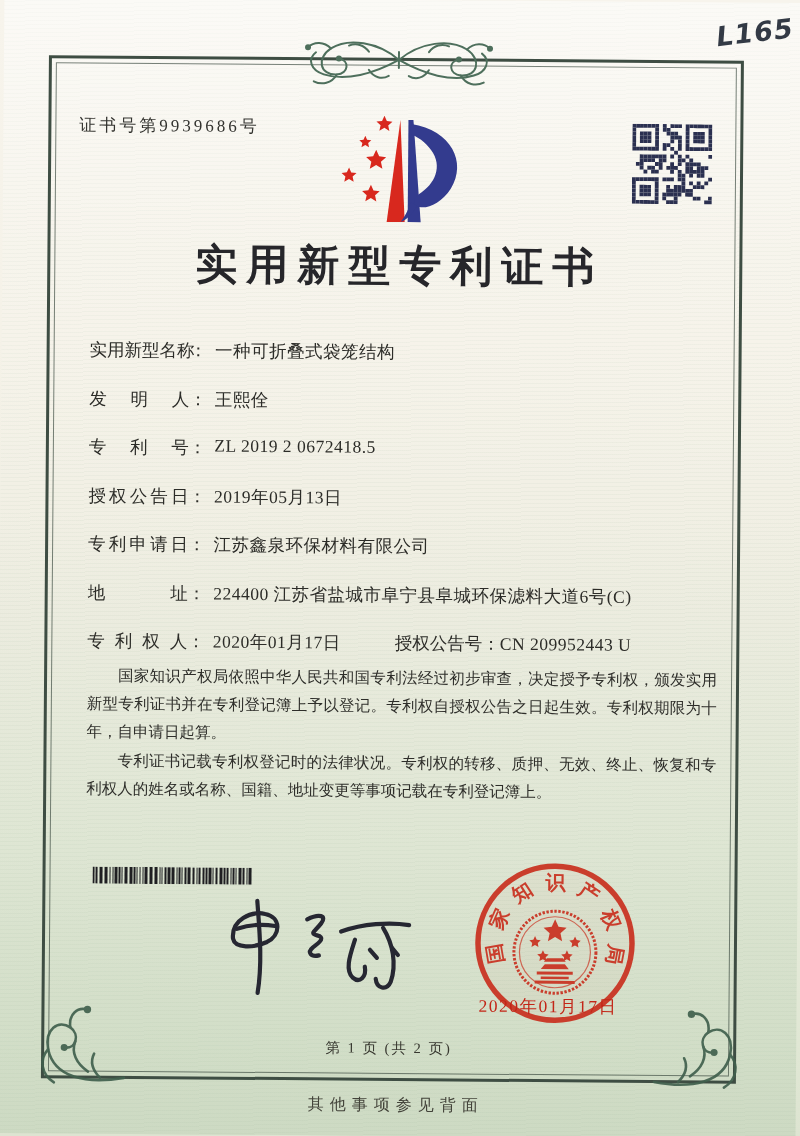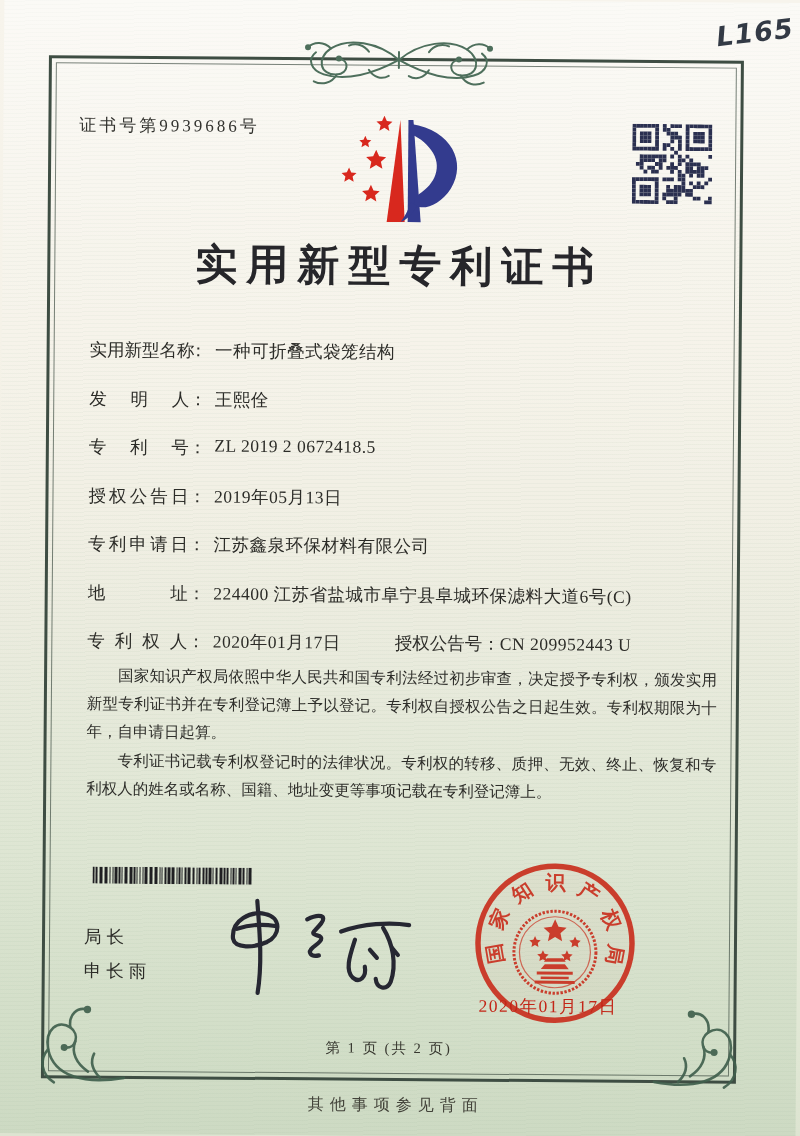--- a/index.html
+++ b/index.html
@@ -434,24 +434,20 @@
         <rect x="134" y="0" width="2" height="17" fill="#1f1f22"></rect>
         <rect x="138" y="0" width="1" height="17" fill="#1f1f22"></rect>
         <rect x="140" y="0" width="2" height="17" fill="#1f1f22"></rect>
         <rect x="143" y="0" width="1" height="17" fill="#1f1f22"></rect>
         <rect x="146" y="0" width="3" height="17" fill="#1f1f22"></rect>
         <rect x="150" y="0" width="2" height="17" fill="#1f1f22"></rect>
         <rect x="154" y="0" width="1" height="17" fill="#1f1f22"></rect>
         <rect x="156" y="0" width="3" height="17" fill="#1f1f22"></rect>
       </svg>
 
-    <div class="director">
-      <div>局长</div>
-      <div>申长雨</div>
-    </div>
 
     <svg class="signature" width="215" height="112" viewBox="0 0 215 112">
       <g stroke="#262732" stroke-width="4.2" fill="none" stroke-linecap="round" stroke-linejoin="round">
         <path d="M26,50 C24,31 44,22 58,25 C74,28 74,46 60,53 C47,59 28,60 26,50 Z"></path>
         <path d="M50,12 C52,38 56,72 51,104"></path>
         <path d="M30,40 C42,36 56,35 68,37"></path>
         <path d="M100,30 C112,24 120,26 114,34 C108,42 102,44 110,46 C118,48 114,52 106,58 C100,63 104,68 112,66"></path>
         <path d="M134,42 C156,34 182,32 202,35"></path>
         <path d="M148,50 C143,66 138,80 146,88 C153,94 160,87 158,77"></path>
         <path d="M176,38 C186,54 190,74 184,92 C180,101 170,99 169,89"></path>

